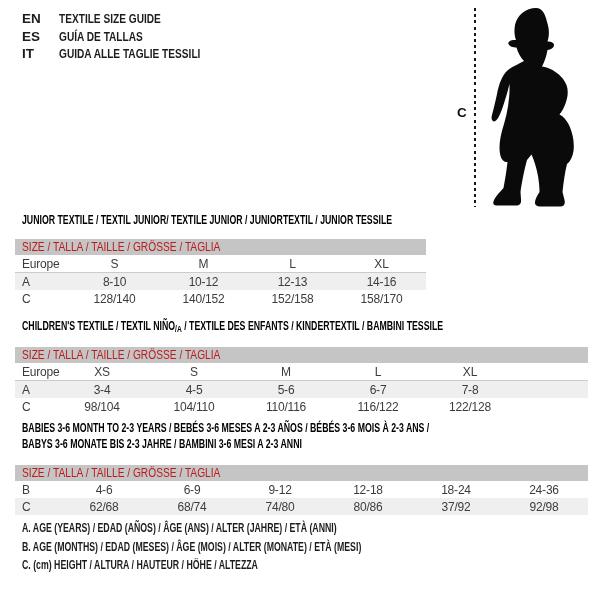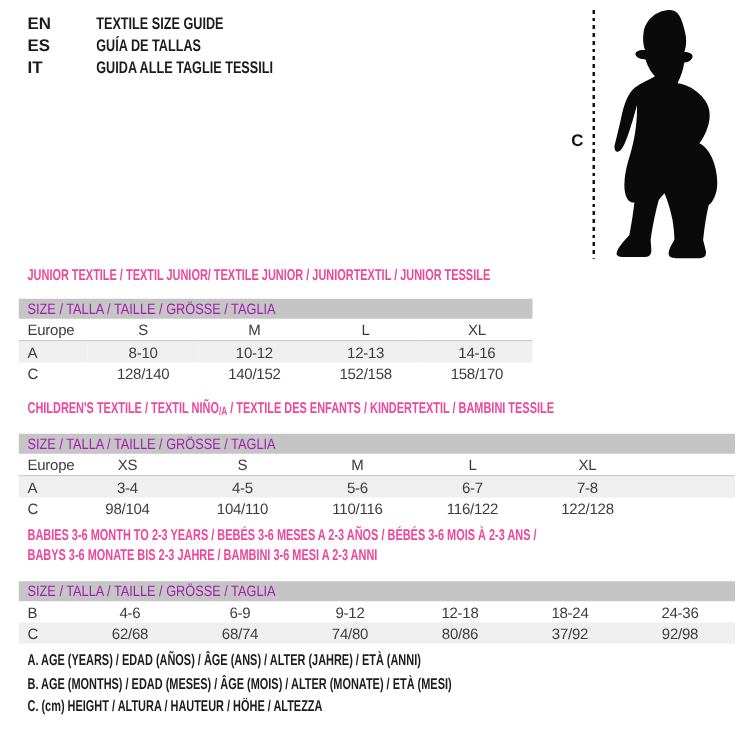--- a/index.html
+++ b/index.html
@@ -8,42 +8,42 @@
     font-family:"Liberation Sans","DejaVu Sans",sans-serif;color:#222;
     overflow:hidden;
   }
   
   .cx70{display:inline-block;transform:scaleX(.70);transform-origin:0 50%;white-space:nowrap;}
   .cx75{display:inline-block;transform:scaleX(.75);transform-origin:0 50%;white-space:nowrap;}
   .cx85{display:inline-block;transform:scaleX(.85);transform-origin:0 50%;white-space:nowrap;}
 
   
   .langs{position:absolute;left:22px;top:10px;}
-  .lang-row{display:flex;height:17.6px;align-items:center;font-weight:bold;font-size:13.5px;color:#1c1c1c;gap:18px;}
+  .lang-row{display:flex;height:17.6px;align-items:center;font-weight:bold;font-size:13.5px;color:#1c1c1c;}
   .lang-code{width:37px;flex:0 0 37px;}
 
   
   .fig-line{position:absolute;left:474px;top:8px;width:2px;height:199px;
     background:repeating-linear-gradient(to bottom,#151515 0 3px,transparent 3px 6.2px);}
   .fig-label{position:absolute;left:457px;top:105px;font-size:13.5px;font-weight:bold;color:#111;}
   .baby{position:absolute;left:490px;top:8px;}
 
   
-  .sec-title{position:absolute;font-size:12.5px;font-weight:bold;color:#ec4899;white-space:nowrap;}
+  .sec-title{position:absolute;font-size:12.5px;font-weight:bold;color:#000000;white-space:nowrap;}
   .t1-title{left:22px;top:213px;}
   .t2-title{left:22px;top:319px;}
   .t3-title{left:22px;top:420px;line-height:16px;}
   .subA{font-size:9.5px;position:relative;top:2px;}
 
   
   .size-table{position:absolute;left:15px;}
   .t1{top:239px;width:411px;}
   .t2{top:347px;width:573px;}
   .t3{top:465px;width:573px;}
-  .bar{height:16px;background:#c5c5c5;font-size:12px;color:#a21caf;line-height:16.5px;padding-left:7px;}
+  .bar{height:16px;background:#c5c5c5;font-size:12px;color:#b91c1c;line-height:16.5px;padding-left:7px;}
   table{width:100%;border-collapse:collapse;table-layout:fixed;font-size:12px;color:#3c3c3c;letter-spacing:-0.2px;}
   td{height:17px;text-align:center;padding:0;white-space:nowrap;overflow:visible;}
   td.lbl{text-align:left;padding-left:7px;}
   tr.rule td{border-bottom:1px solid #cbcbcb;}
   tr.shaded{background:#efefef;}
 
   
   .footnotes{position:absolute;left:22px;top:521px;font-size:12.5px;font-weight:bold;color:#1c1c1c;}
   .fn-row{height:18.6px;}
 </style>

